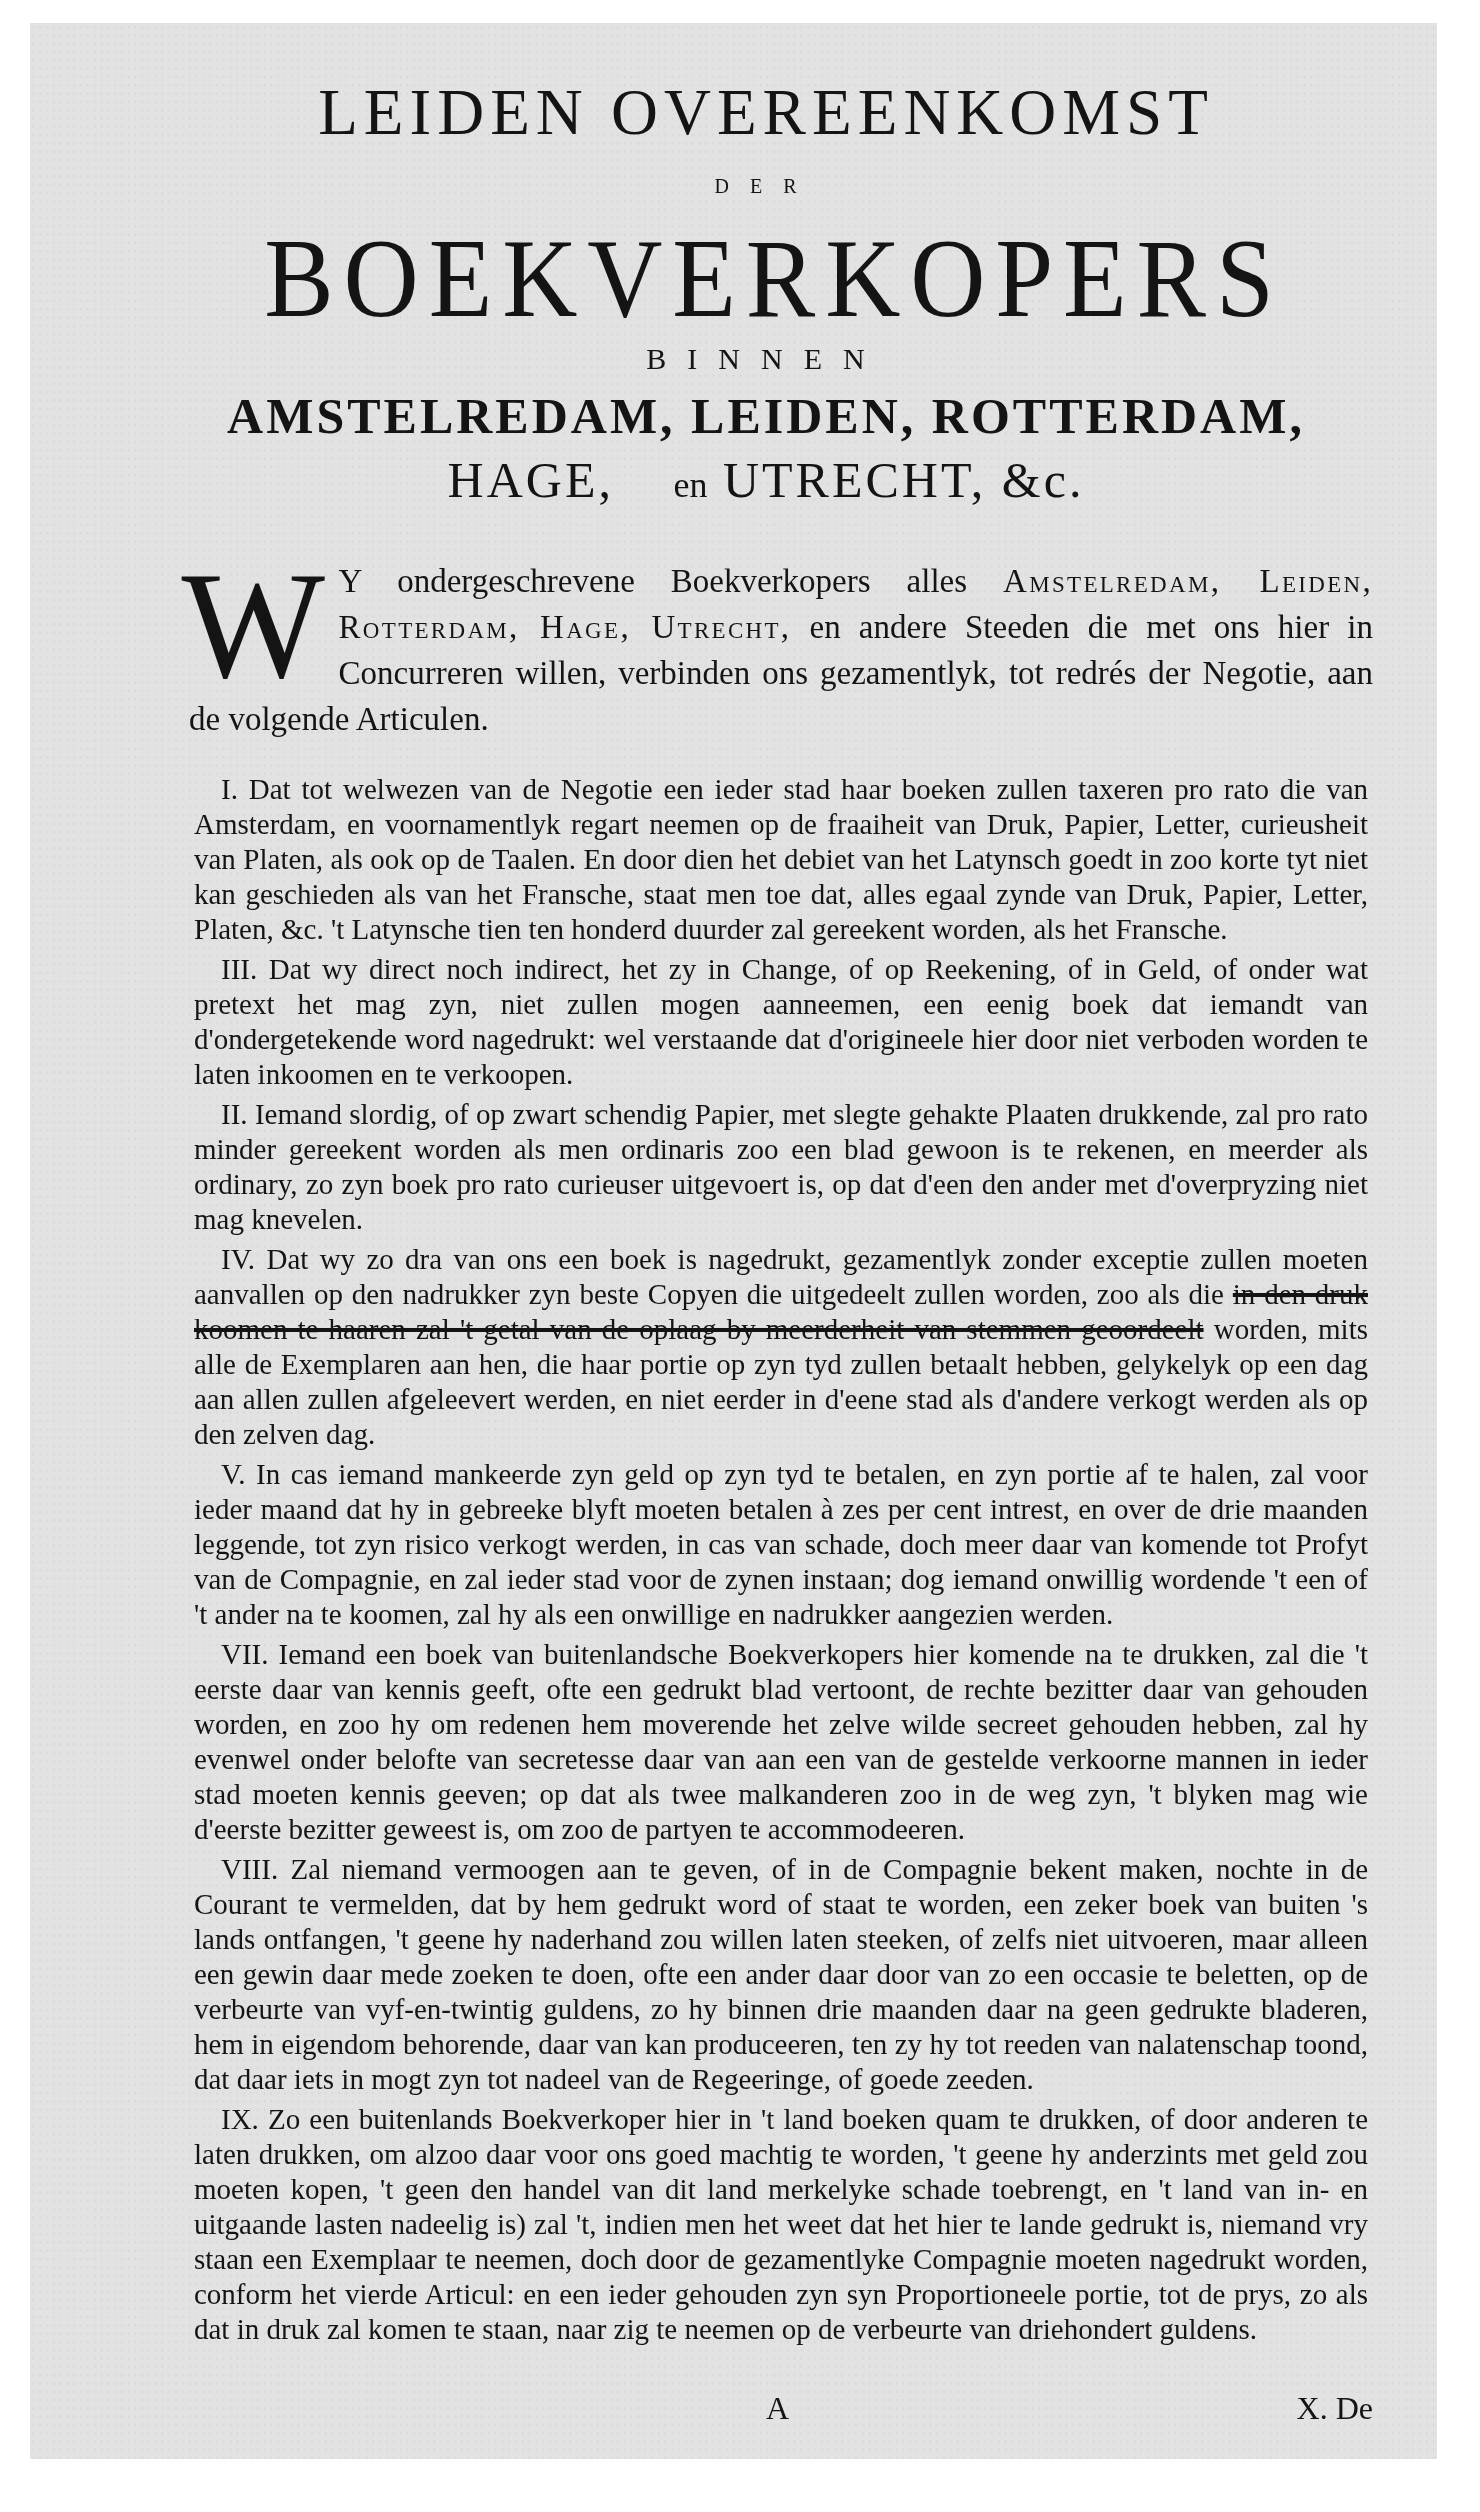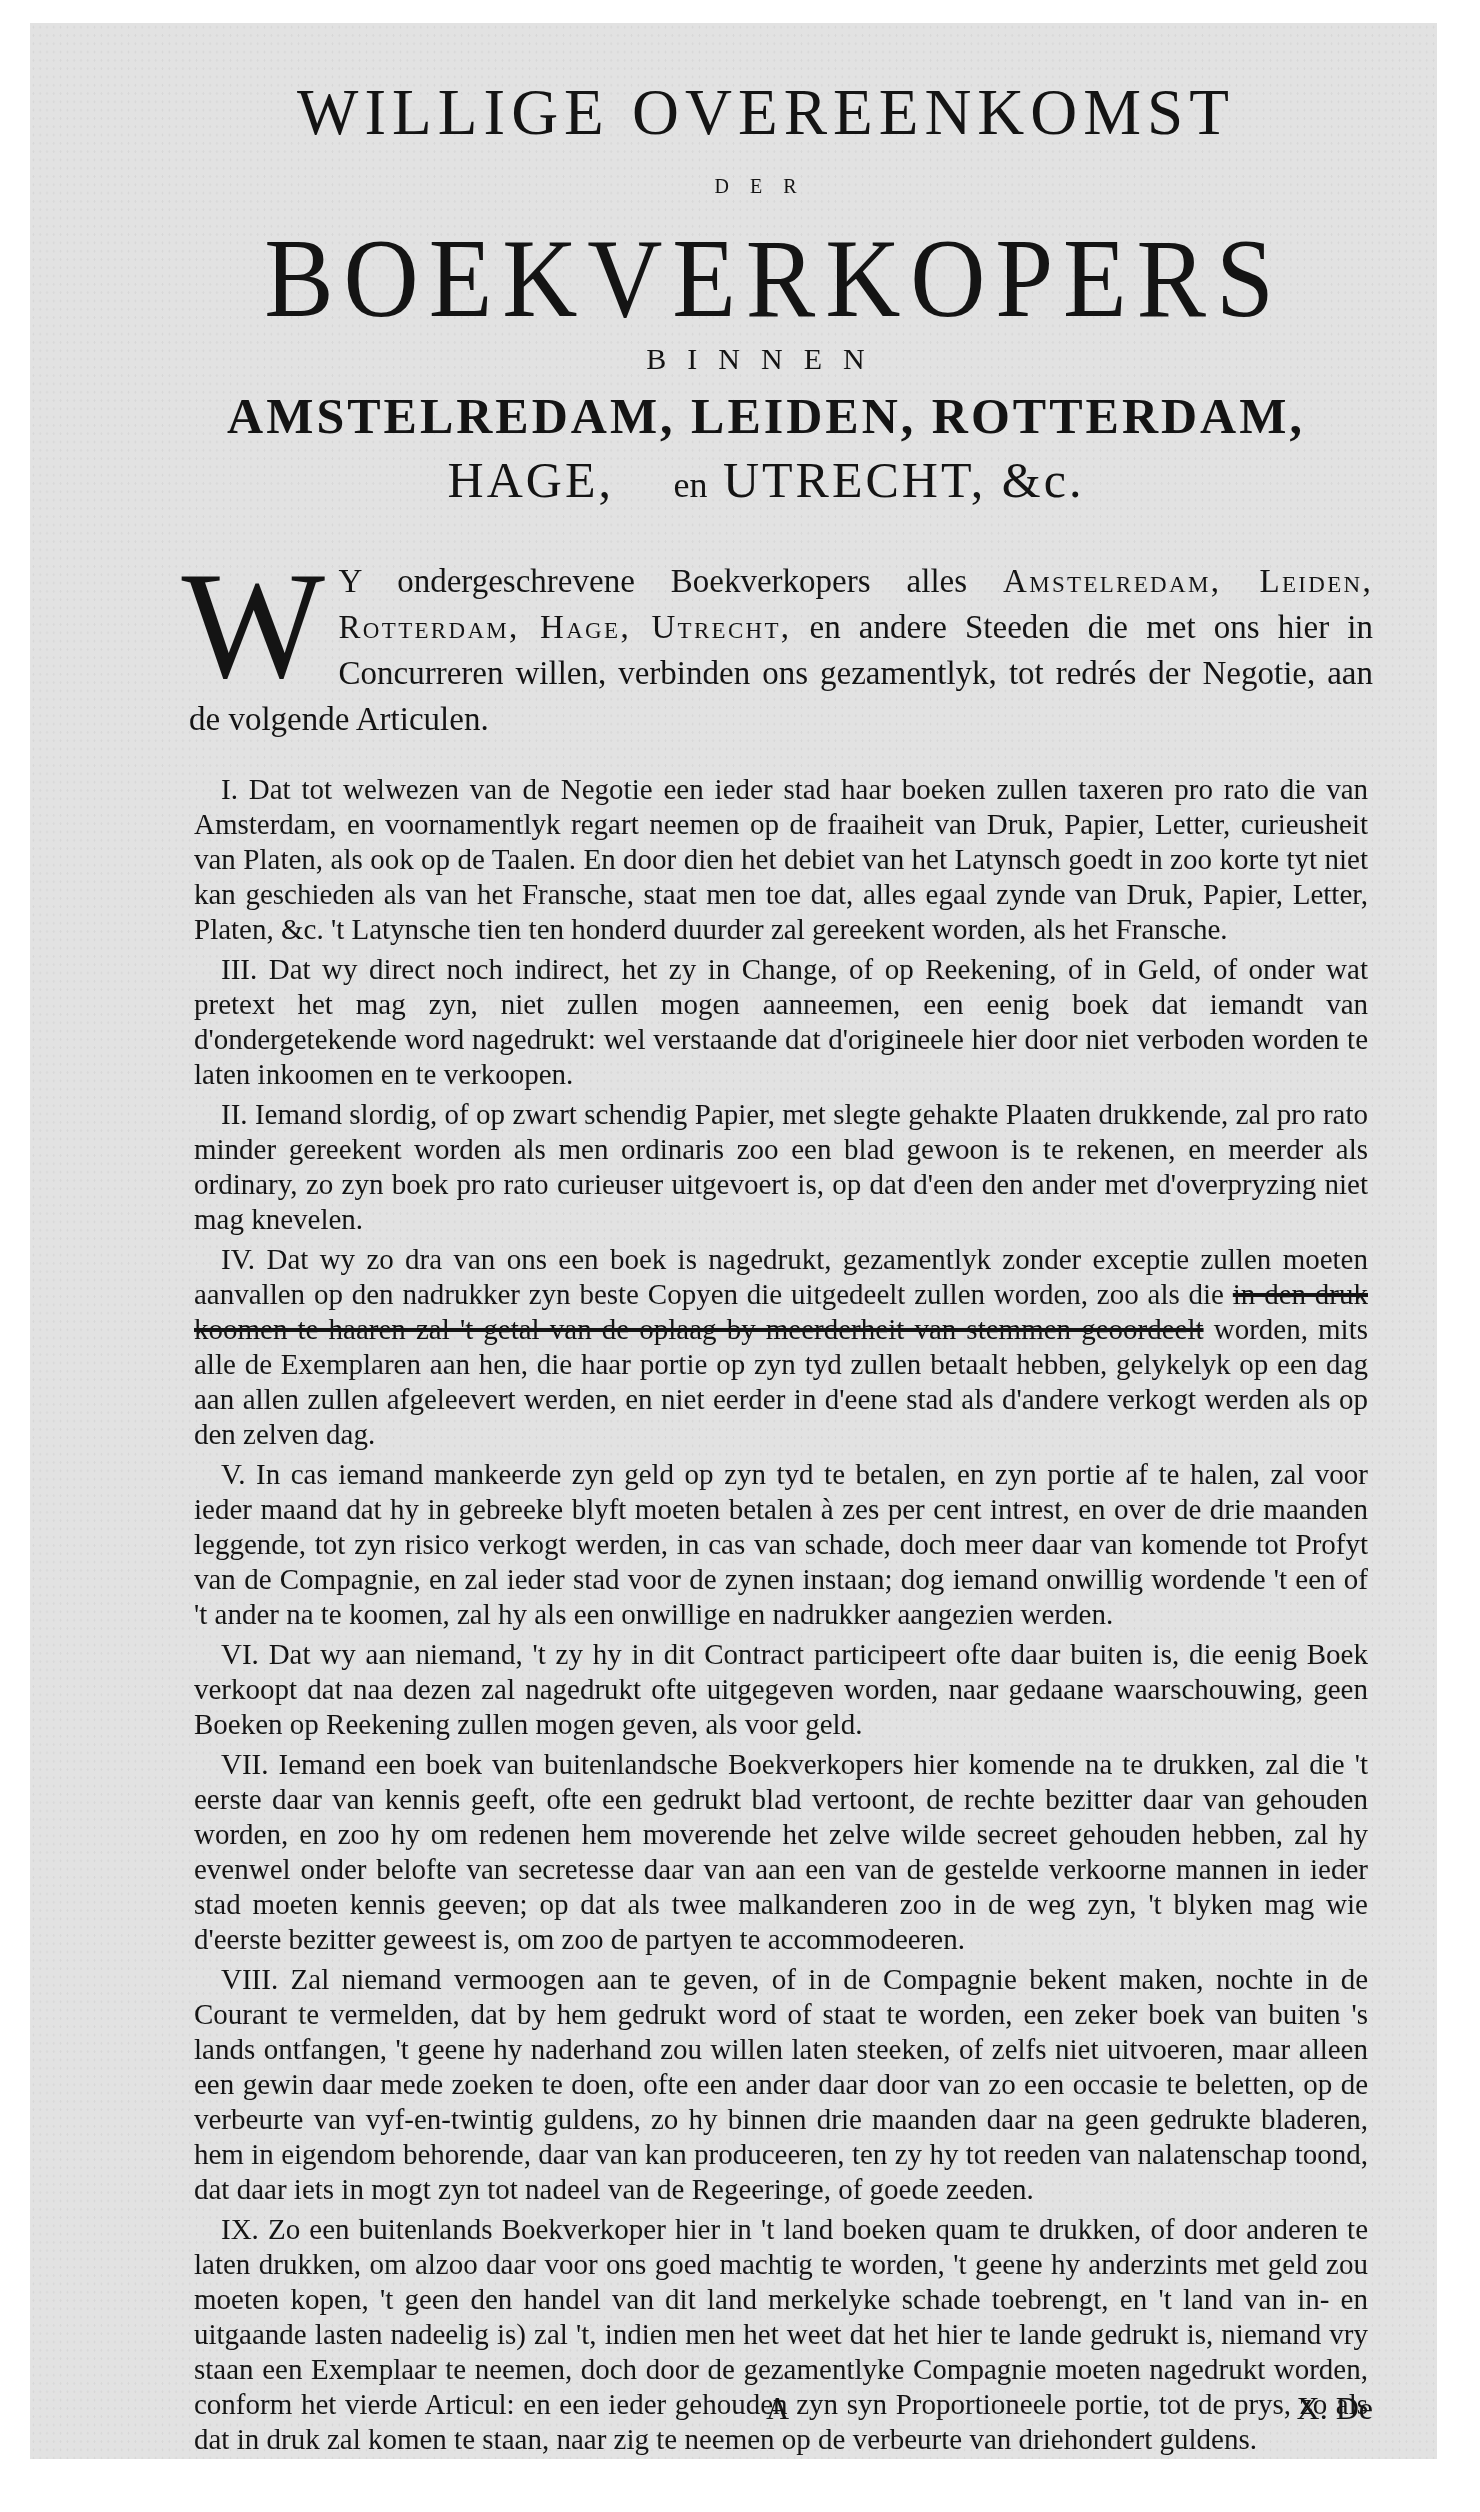--- a/index.html
+++ b/index.html
@@ -33,21 +33,21 @@
 
   .footer { position:absolute; top:2367px; left:30px; width:1184px; height:46px; font-size:32px; }
   .sig { position:absolute; left:577px; top:0; }
   .catch { position:absolute; right:0; top:0; }
 </style>
 </head>
 <body>
 
 <div class="paper">
   <div class="doc">
-    <div class="t1">WILLIGE OVEREENKOMST</div>
+    <div class="t1">LEIDEN OVEREENKOMST</div>
     <div class="t2">DER</div>
     <div class="t3">BOEKVERKOPERS</div>
     <div class="t4">BINNEN</div>
     <div class="t5">AMSTELREDAM, LEIDEN, ROTTERDAM,</div>
     <div class="t6">
       <span>HAGE,</span>
       <span class="small">en</span>
       <span>UTRECHT, &amp;c.</span>
     </div>
 
@@ -57,21 +57,20 @@
       <span class="sc">Amstelredam, Leiden, Rotterdam, Hage, Utrecht,</span>
       <span>en andere Steeden die met ons hier in Concurreren willen, verbinden ons gezamentlyk, tot redrés der Negotie, aan de volgende Articulen.</span>
     </div>
 
     <div class="articles">
       <p class="art">I. Dat tot welwezen van de Negotie een ieder stad haar boeken zullen taxeren pro rato die van Amsterdam, en voornamentlyk regart neemen op de fraaiheit van Druk, Papier, Letter, curieusheit van Platen, als ook op de Taalen. En door dien het debiet van het Latynsch goedt in zoo korte tyt niet kan geschieden als van het Fransche, staat men toe dat, alles egaal zynde van Druk, Papier, Letter, Platen, &amp;c. 't Latynsche tien ten honderd duurder zal gereekent worden, als het Fransche.</p>
       <p class="art">III. Dat wy direct noch indirect, het zy in Change, of op Reekening, of in Geld, of onder wat pretext het mag zyn, niet zullen mogen aanneemen, een eenig boek dat iemandt van d'ondergetekende word nagedrukt: wel verstaande dat d'origineele hier door niet verboden worden te laten inkoomen en te verkoopen.</p>
       <p class="art">II. Iemand slordig, of op zwart schendig Papier, met slegte gehakte Plaaten drukkende, zal pro rato minder gereekent worden als men ordinaris zoo een blad gewoon is te rekenen, en meerder als ordinary, zo zyn boek pro rato curieuser uitgevoert is, op dat d'een den ander met d'overpryzing niet mag knevelen.</p>
       <p class="art"><span>IV. Dat wy zo dra van ons een boek is nagedrukt, gezamentlyk zonder exceptie zullen moeten aanvallen op den nadrukker zyn beste Copyen die uitgedeelt zullen worden, zoo als die </span><span class="strike">in den druk koomen te haaren zal 't getal van de oplaag by meerderheit van stemmen geoordeelt</span><span> worden, mits alle de Exemplaren aan hen, die haar portie op zyn tyd zullen betaalt hebben, gelykelyk op een dag aan allen zullen afgeleevert werden, en niet eerder in d'eene stad als d'andere verkogt werden als op den zelven dag.</span></p>
       <p class="art">V. In cas iemand mankeerde zyn geld op zyn tyd te betalen, en zyn portie af te halen, zal voor ieder maand dat hy in gebreeke blyft moeten betalen à zes per cent intrest, en over de drie maanden leggende, tot zyn risico verkogt werden, in cas van schade, doch meer daar van komende tot Profyt van de Compagnie, en zal ieder stad voor de zynen instaan; dog iemand onwillig wordende 't een of 't ander na te koomen, zal hy als een onwillige en nadrukker aangezien werden.</p>
-      <p class="art">VI. Dat wy aan niemand, 't zy hy in dit Contract participeert ofte daar buiten is, die eenig Boek verkoopt dat naa dezen zal nagedrukt ofte uitgegeven worden, naar gedaane waarschouwing, geen Boeken op Reekening zullen mogen geven, als voor geld.</p>
       <p class="art">VII. Iemand een boek van buitenlandsche Boekverkopers hier komende na te drukken, zal die 't eerste daar van kennis geeft, ofte een gedrukt blad vertoont, de rechte bezitter daar van gehouden worden, en zoo hy om redenen hem moverende het zelve wilde secreet gehouden hebben, zal hy evenwel onder belofte van secretesse daar van aan een van de gestelde verkoorne mannen in ieder stad moeten kennis geeven; op dat als twee malkanderen zoo in de weg zyn, 't blyken mag wie d'eerste bezitter geweest is, om zoo de partyen te accommodeeren.</p>
       <p class="art">VIII. Zal niemand vermoogen aan te geven, of in de Compagnie bekent maken, nochte in de Courant te vermelden, dat by hem gedrukt word of staat te worden, een zeker boek van buiten 's lands ontfangen, 't geene hy naderhand zou willen laten steeken, of zelfs niet uitvoeren, maar alleen een gewin daar mede zoeken te doen, ofte een ander daar door van zo een occasie te beletten, op de verbeurte van vyf-en-twintig guldens, zo hy binnen drie maanden daar na geen gedrukte bladeren, hem in eigendom behorende, daar van kan produceeren, ten zy hy tot reeden van nalatenschap toond, dat daar iets in mogt zyn tot nadeel van de Regeeringe, of goede zeeden.</p>
       <p class="art">IX. Zo een buitenlands Boekverkoper hier in 't land boeken quam te drukken, of door anderen te laten drukken, om alzoo daar voor ons goed machtig te worden, 't geene hy anderzints met geld zou moeten kopen, 't geen den handel van dit land merkelyke schade toebrengt, en 't land van in- en uitgaande lasten nadeelig is) zal 't, indien men het weet dat het hier te lande gedrukt is, niemand vry staan een Exemplaar te neemen, doch door de gezamentlyke Compagnie moeten nagedrukt worden, conform het vierde Articul: en een ieder gehouden zyn syn Proportioneele portie, tot de prys, zo als dat in druk zal komen te staan, naar zig te neemen op de verbeurte van driehondert guldens.</p>
     </div>
 
     <div class="footer">
       <span class="sig">A</span>
       <span class="catch">X. De</span>
     </div>
   </div>

